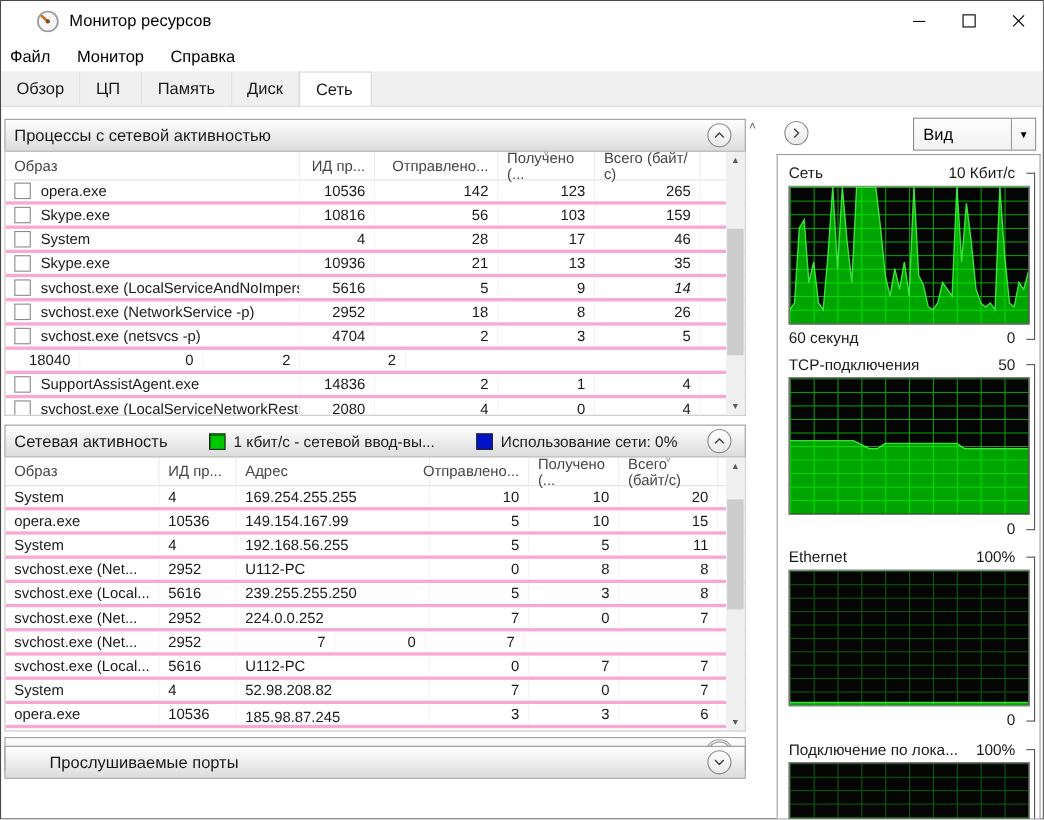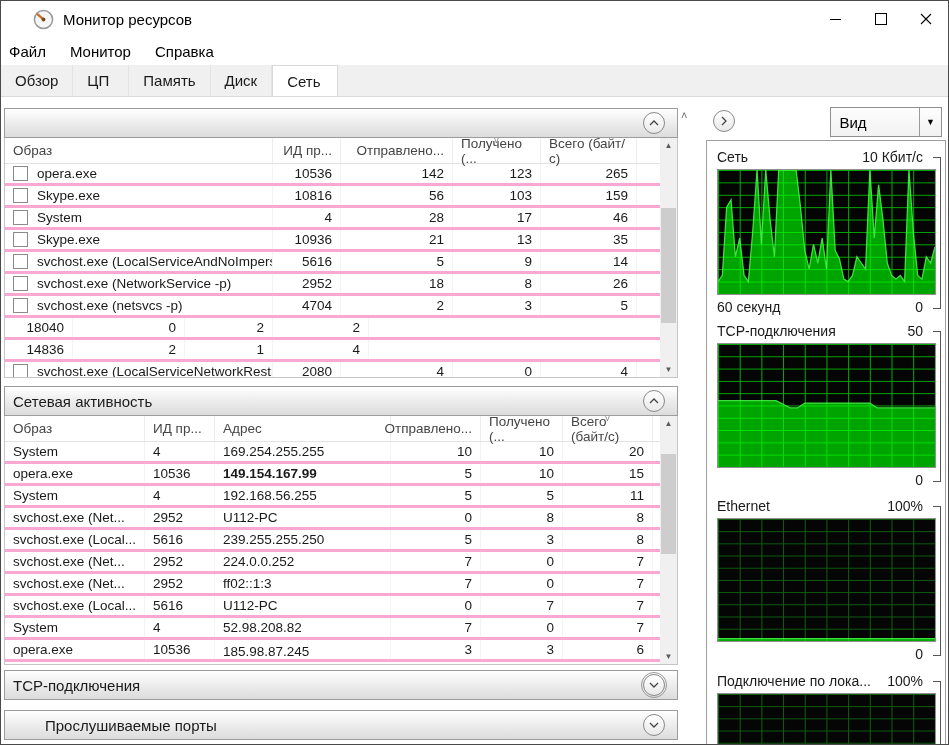--- a/index.html
+++ b/index.html
@@ -96,20 +96,21 @@
     </div>
   <div class="tabbar" id="tabbar">
       <div class="tab">Обзор</div>
       <div class="tab">ЦП</div>
       <div class="tab">Память</div>
       <div class="tab">Диск</div>
       <div class="tab active">Сеть</div>
     </div>
 
   <div class="sec-bar" style="top:107px;">
+    <span>Процессы с сетевой активностью</span>
     <button class="chev-btn">
       <svg width="10" height="6">
           <polyline points="1,5 5,1 9,5" fill="none" stroke="#444" stroke-width="1.3"></polyline>
         </svg>
     </button>
   </div>
   <div class="table-box" id="table1" style="top:137px;height:240px;">
       <div class="thead">
         <div class="th" style="width: 268px; flex: 0 0 268px;">
           <span>Образ</span>
@@ -207,21 +208,21 @@
         </div>
         <div class="td num" style="width: 68px; flex: 0 0 68px;">
           <span>5616</span>
         </div>
         <div class="td num" style="width: 112px; flex: 0 0 112px;">
           <span>5</span>
         </div>
         <div class="td num" style="width: 88px; flex: 0 0 88px;">
           <span>9</span>
         </div>
-        <div class="td num" style="width: 96px; flex: 0 0 96px;">
+        <div class="td num" style="width: 96px; flex: 0 0 96px; font-style: italic;">
           <span>14</span>
         </div>
       </div>
       <div class="trow">
         <div class="td" style="width: 268px; flex: 0 0 268px;">
           <span class="cbx"></span>
           <span>svchost.exe (NetworkService -p)</span>
         </div>
         <div class="td num" style="width: 68px; flex: 0 0 68px;">
           <span>2952</span>
@@ -262,20 +263,24 @@
           <span>0</span>
         </div>
         <div class="td num" style="width: 88px; flex: 0 0 88px;">
           <span>2</span>
         </div>
         <div class="td num" style="width: 96px; flex: 0 0 96px;">
           <span>2</span>
         </div>
       </div>
       <div class="trow">
+        <div class="td" style="width: 268px; flex: 0 0 268px;">
+          <span class="cbx"></span>
+          <span>SupportAssistAgent.exe</span>
+        </div>
         <div class="td num" style="width: 68px; flex: 0 0 68px;">
           <span>14836</span>
         </div>
         <div class="td num" style="width: 112px; flex: 0 0 112px;">
           <span>2</span>
         </div>
         <div class="td num" style="width: 88px; flex: 0 0 88px;">
           <span>1</span>
         </div>
         <div class="td num" style="width: 96px; flex: 0 0 96px;">
@@ -302,20 +307,28 @@
       </div>
       <div class="vscroll">
         <div class="sb-arrow" style="top: 0px;">▲</div>
         <div class="sb-arrow" style="bottom: 0px;">▼</div>
         <div class="sb-thumb" style="top: 70px; height: 115px;"></div>
       </div>
     </div>
 
   <div class="sec-bar" style="top:385px;">
     <span>Сетевая активность</span>
+    <span class="legend">
+      <span class="sq" id="legend-sq-0" style="background: linear-gradient(rgba(0, 60, 0, 0.55) 1px, transparent 1px), linear-gradient(90deg, rgba(0, 60, 0, 0.55) 1px, transparent 1px) rgb(0, 200, 0);"></span>
+      <span>1 кбит/с - сетевой ввод-вы...</span>
+    </span>
+    <span class="legend">
+      <span class="sq" id="legend-sq-1" style="background: rgb(0, 19, 198);"></span>
+      <span>Использование сети: 0%</span>
+    </span>
     <button class="chev-btn">
       <svg width="10" height="6">
           <polyline points="1,5 5,1 9,5" fill="none" stroke="#444" stroke-width="1.3"></polyline>
         </svg>
     </button>
   </div>
   <div class="table-box" id="table2" style="top:415px;height:249px;">
       <div class="thead">
         <div class="th" style="width: 140px; flex: 0 0 140px;">
           <span>Образ</span>
@@ -357,21 +370,21 @@
           <span>20</span>
         </div>
       </div>
       <div class="trow">
         <div class="td" style="width: 140px; flex: 0 0 140px;">
           <span>opera.exe</span>
         </div>
         <div class="td" style="width: 70px; flex: 0 0 70px;">
           <span>10536</span>
         </div>
-        <div class="td" style="width: 176px; flex: 0 0 176px; font-weight: bold;">
+        <div class="td" style="width: 176px; flex: 0 0 176px;">
           <span>149.154.167.99</span>
         </div>
         <div class="td num" style="width: 90px; flex: 0 0 90px;">
           <span>5</span>
         </div>
         <div class="td num" style="width: 82px; flex: 0 0 82px;">
           <span>10</span>
         </div>
         <div class="td num" style="width: 90px; flex: 0 0 90px;">
           <span>15</span>
@@ -456,23 +469,20 @@
         <div class="td num" style="width: 90px; flex: 0 0 90px;">
           <span>7</span>
         </div>
       </div>
       <div class="trow">
         <div class="td" style="width: 140px; flex: 0 0 140px;">
           <span>svchost.exe (Net...</span>
         </div>
         <div class="td" style="width: 70px; flex: 0 0 70px;">
           <span>2952</span>
-        </div>
-        <div class="td" style="width: 176px; flex: 0 0 176px;">
-          <span>ff02::1:3</span>
         </div>
         <div class="td num" style="width: 90px; flex: 0 0 90px;">
           <span>7</span>
         </div>
         <div class="td num" style="width: 82px; flex: 0 0 82px;">
           <span>0</span>
         </div>
         <div class="td num" style="width: 90px; flex: 0 0 90px;">
           <span>7</span>
         </div>
@@ -545,21 +555,21 @@
     </div>
 
   <div class="sec-bar" style="top:669px;">
     <span>TCP-подключения</span>
     <button class="chev-btn chev-box">
       <svg width="10" height="6">
           <polyline points="1,1 5,5 9,1" fill="none" stroke="#444" stroke-width="1.3"></polyline>
         </svg>
     </button>
   </div>
-  <div class="sec-bar" style="top:709px;padding-left:40px;">
+  <div class="sec-bar" style="top:677px;padding-left:40px;">
     <span>Прослушиваемые порты</span>
     <button class="chev-btn">
       <svg width="10" height="6">
           <polyline points="1,1 5,5 9,1" fill="none" stroke="#444" stroke-width="1.3"></polyline>
         </svg>
     </button>
   </div>
 
   <span class="pane-up-arrow">˄</span>
 

